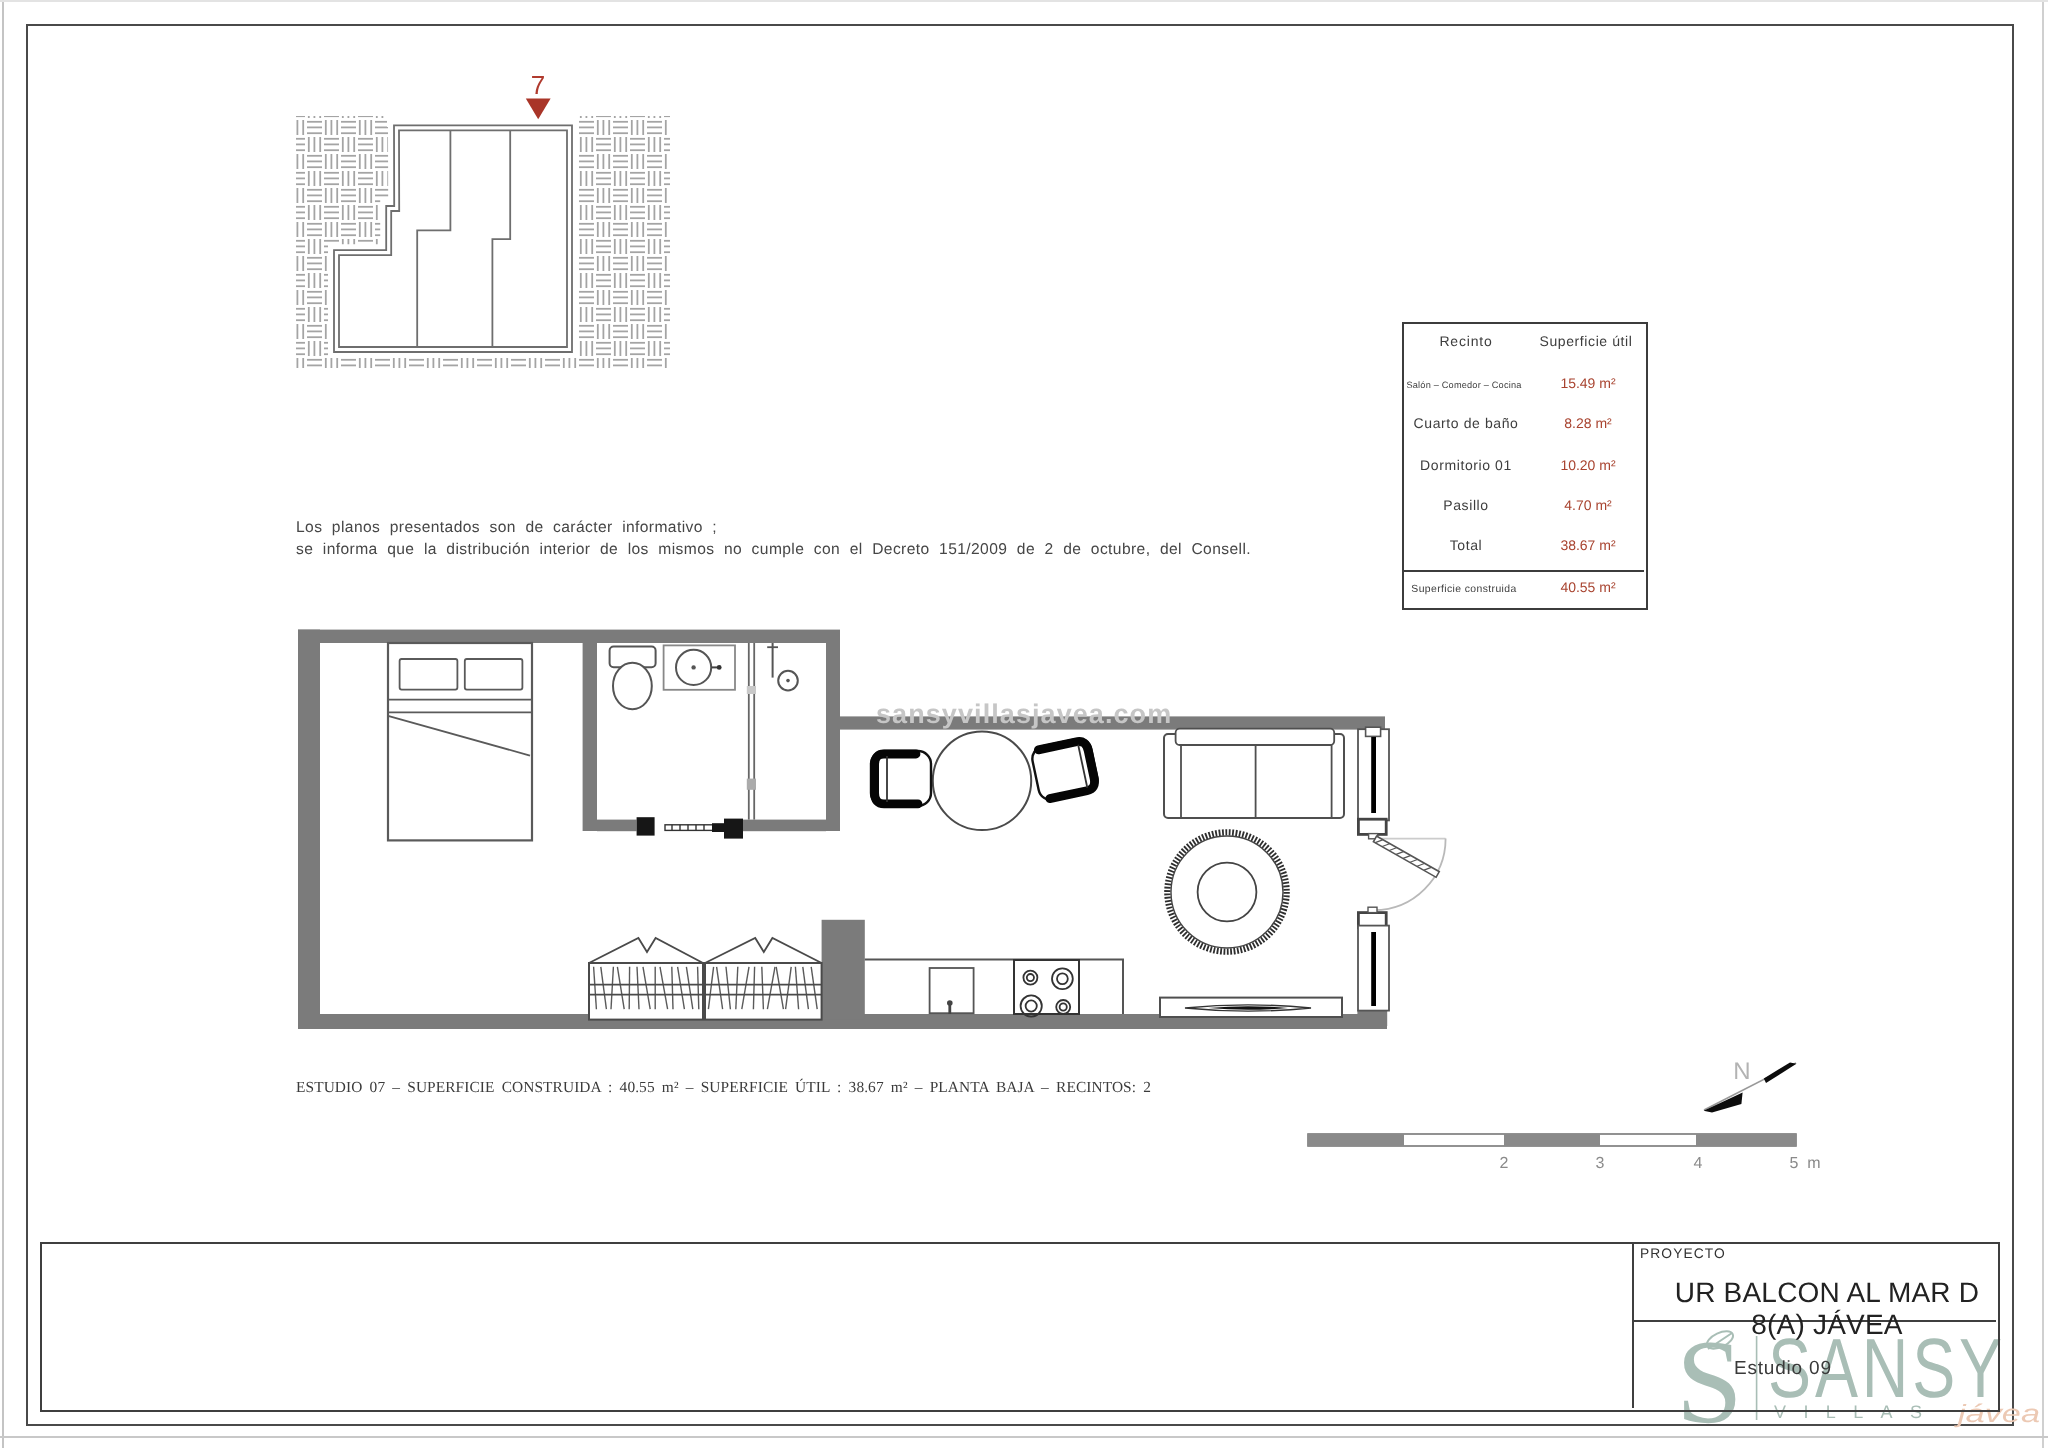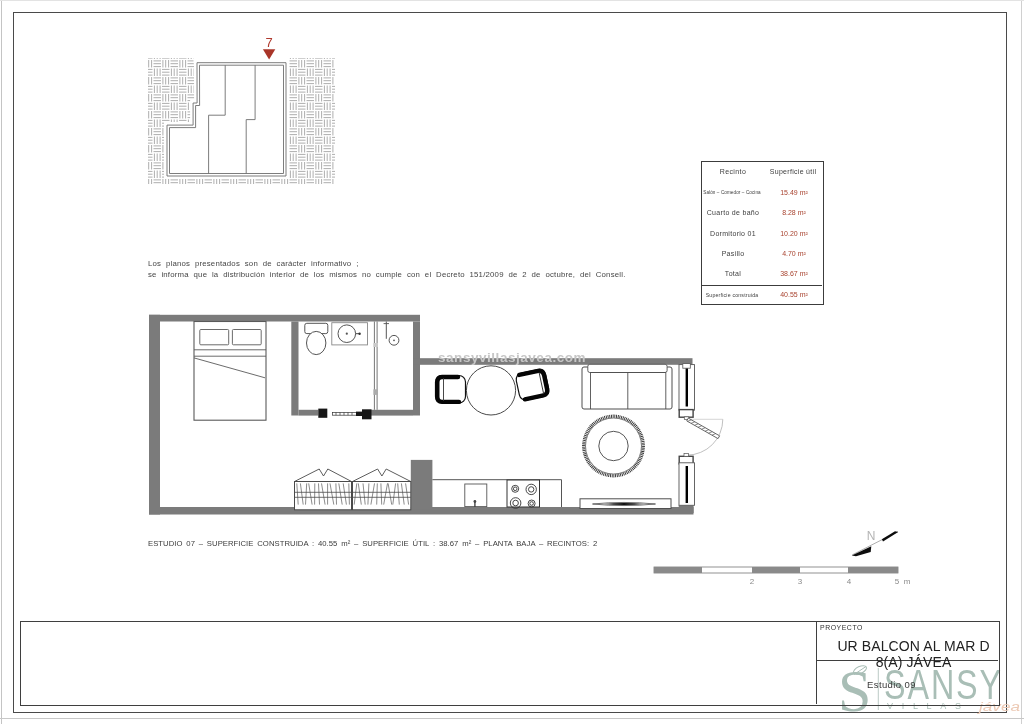--- a/index.html
+++ b/index.html
@@ -210,21 +210,21 @@
         </g>
 </g>
 <rect x="679.2" y="456.3" width="13.9" height="7.6" fill="#fff" stroke="#444" stroke-width="1.4"></rect>
 <rect x="684" y="453.6" width="4.5" height="2.7" fill="#fff" stroke="#555" stroke-width="0.7"></rect>
 <rect x="679" y="462.8" width="15.5" height="42.5" fill="#fff" stroke="#555" stroke-width="0.9"></rect>
 <line x1="686.8" y1="466" x2="686.8" y2="503" stroke="#000" stroke-width="2.4"></line>
 
 <text x="438" y="361.5" font-size="13.5" font-weight="bold" letter-spacing="0.4" fill="#c6c6c6" textLength="148" font-family="Liberation Sans">sansyvillasjavea.com</text>
 </svg>
 
-<div class="abs" style="left:148px;top:539px;font-size:7.7px;letter-spacing:0.05px;word-spacing:1.6px;color:#3b3b3b;">ESTUDIO 07 – SUPERFICIE CONSTRUIDA : 40.55 m² – SUPERFICIE ÚTIL : 38.67 m² – PLANTA BAJA – RECINTOS: 2</div>
+<div class="abs" style="left:148px;top:539px;font-size:7.7px;letter-spacing:0.05px;word-spacing:1.6px;color:#3b3b3b;font-family:Liberation Serif, serif;">ESTUDIO 07 – SUPERFICIE CONSTRUIDA : 40.55 m² – SUPERFICIE ÚTIL : 38.67 m² – PLANTA BAJA – RECINTOS: 2</div>
 
 <svg class="abs" style="left:640px;top:520px" width="290" height="80" viewBox="640 520 290 80">
 <text x="871" y="539.5" font-size="12" fill="#b3b3b3" text-anchor="middle" font-family="Liberation Sans">N</text>
 <line x1="852" y1="555" x2="898" y2="531.5" stroke="#999" stroke-width="0.8"></line>
 <polygon points="851.8,555.4 871.3,546.2 870.7,552 856,556.2" fill="#0c0c0c"></polygon>
 <polygon points="881.9,539.3 895,531.2 898.2,531.9 883,541.5" fill="#0c0c0c"></polygon>
 <rect x="654" y="567" width="244" height="6" fill="#fff" stroke="#777" stroke-width="0.8"></rect>
 <rect x="654" y="567" width="48" height="6" fill="#8a8a8a"></rect>
 <rect x="752" y="567" width="48" height="6" fill="#8a8a8a"></rect>
 <rect x="848" y="567" width="50" height="6" fill="#8a8a8a"></rect>

